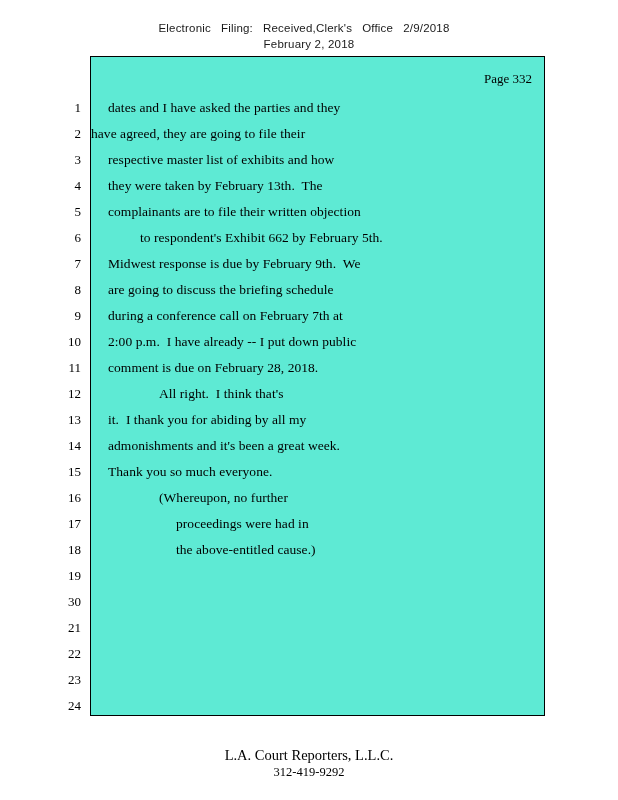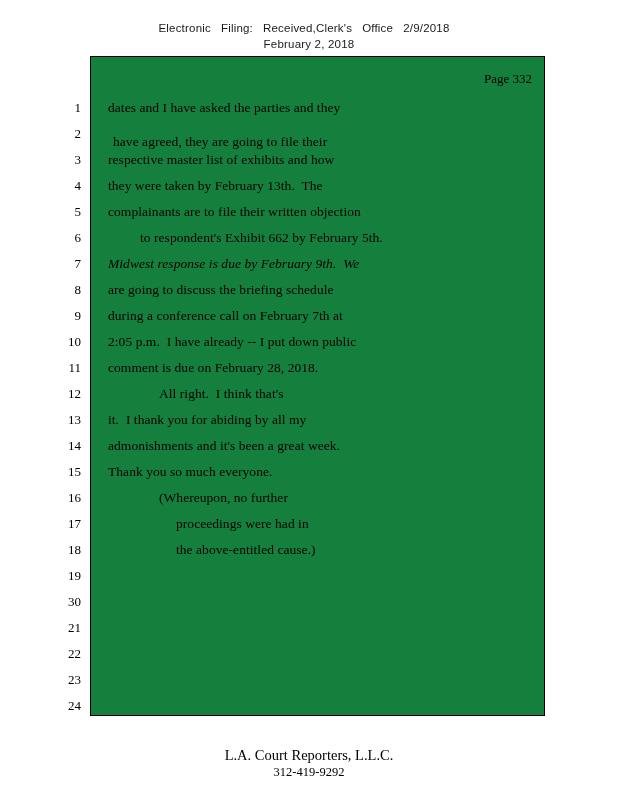--- a/index.html
+++ b/index.html
@@ -41,21 +41,21 @@
 
   
   .frame {
     position: absolute;
     left: 90px;
     top: 56px;
     width: 455px;
     height: 660px;
     border: 1px solid #000000;
     box-sizing: border-box;
-    background: #15803d;
+    background: #5eead4;
   }
 
   .page-number {
     position: absolute;
     right: 12px;
     top: 14px;
     font-size: 13px;
     font-family: "Liberation Serif", serif;
   }
 
@@ -115,29 +115,29 @@
     <div class="line1">
       <span>Electronic</span><span>Filing:</span><span>Received,Clerk's</span><span>Office</span><span>2/9/2018</span>
     </div>
     <div class="line2">February 2, 2018</div>
   </div>
 
   <div class="frame">
     <div class="page-number">Page 332</div>
     <div class="lines">
         <div class="line"><span class="num">1</span><span class="txt" style="left: 17px;">dates and I have asked the parties and they</span></div>
-        <div class="line"><span class="num">2</span><span class="txt" style="left: 22px; margin-top: 8px;">have agreed, they are going to file their</span></div>
+        <div class="line"><span class="num">2</span><span class="txt" style="left: 0;">have agreed, they are going to file their</span></div>
         <div class="line"><span class="num">3</span><span class="txt" style="left: 17px;">respective master list of exhibits and how</span></div>
         <div class="line"><span class="num">4</span><span class="txt" style="left: 17px;">they were taken by February 13th.  The</span></div>
         <div class="line"><span class="num">5</span><span class="txt" style="left: 17px;">complainants are to file their written objection</span></div>
         <div class="line"><span class="num">6</span><span class="txt" style="left: 17px; margin-left: 32px;">to respondent's Exhibit 662 by February 5th.</span></div>
-        <div class="line"><span class="num">7</span><span class="txt" style="left: 17px; font-style: italic;">Midwest response is due by February 9th.  We</span></div>
+        <div class="line"><span class="num">7</span><span class="txt" style="left: 17px;">Midwest response is due by February 9th.  We</span></div>
         <div class="line"><span class="num">8</span><span class="txt" style="left: 17px;">are going to discuss the briefing schedule</span></div>
         <div class="line"><span class="num">9</span><span class="txt" style="left: 17px;">during a conference call on February 7th at</span></div>
-        <div class="line"><span class="num">10</span><span class="txt" style="left: 17px;">2:05 p.m.  I have already -- I put down public</span></div>
+        <div class="line"><span class="num">10</span><span class="txt" style="left: 17px;">2:00 p.m.  I have already -- I put down public</span></div>
         <div class="line"><span class="num">11</span><span class="txt" style="left: 17px;">comment is due on February 28, 2018.</span></div>
         <div class="line"><span class="num">12</span><span class="txt" style="left: 68px;">All right.  I think that's</span></div>
         <div class="line"><span class="num">13</span><span class="txt" style="left: 17px;">it.  I thank you for abiding by all my</span></div>
         <div class="line"><span class="num">14</span><span class="txt" style="left: 17px;">admonishments and it's been a great week.</span></div>
         <div class="line"><span class="num">15</span><span class="txt" style="left: 17px;">Thank you so much everyone.</span></div>
         <div class="line"><span class="num">16</span><span class="txt" style="left: 68px;">(Whereupon, no further</span></div>
         <div class="line"><span class="num">17</span><span class="txt" style="left: 85px;">proceedings were had in</span></div>
         <div class="line"><span class="num">18</span><span class="txt" style="left: 85px;">the above-entitled cause.)</span></div>
         <div class="line"><span class="num">19</span><span class="txt" style="left: 17px;"></span></div>
         <div class="line"><span class="num">30</span><span class="txt" style="left: 17px;"></span></div>

